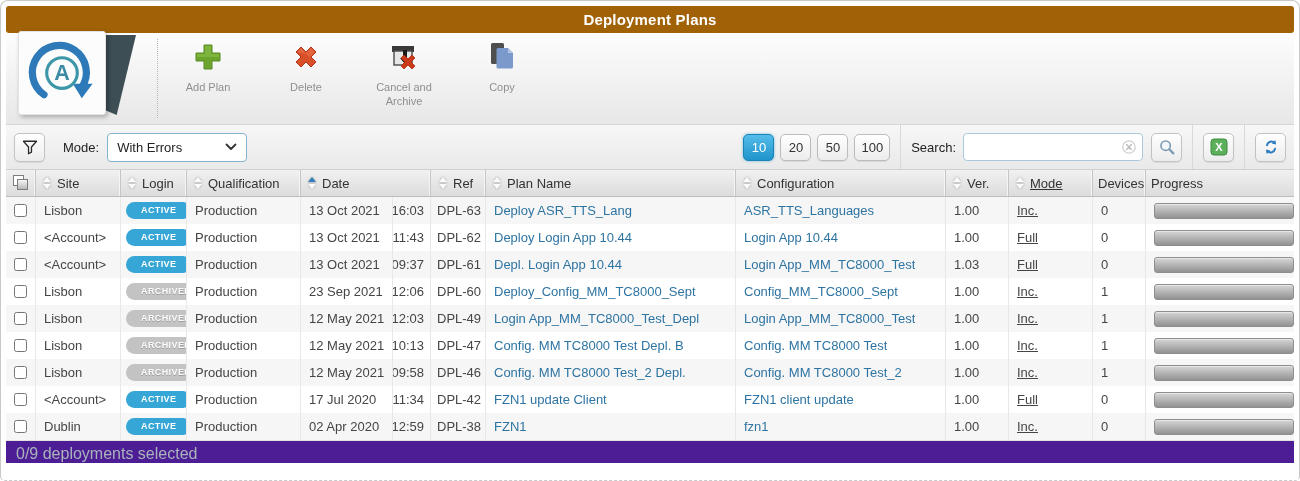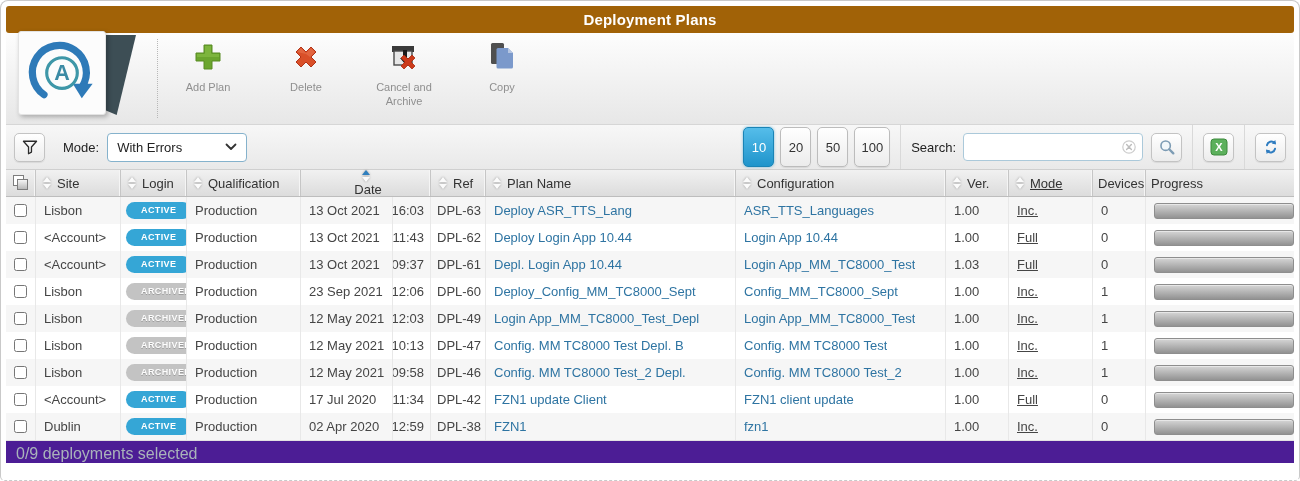--- a/index.html
+++ b/index.html
@@ -61,21 +61,21 @@
   .select {
     width:140px; height:29px; background:#fff;
     border:1px solid #85b2cc; border-radius:4px;
     display:flex; align-items:center; justify-content:space-between;
     padding:0 9px; font-size:13px; color:#222; cursor:pointer;
   }
   .spacer { flex:1; }
   .vsep { width:1px; height:44px; background:#d9d9d9; margin:0 10px; }
   .pg-group { display:flex; gap:6px; }
   .pg-btn {
-    min-width:31px; height:40px; padding:0 6px;
+    min-width:31px; height:27px; padding:0 6px;
     background:linear-gradient(#ffffff,#ececec);
     border:1px solid #bcbcbc; border-radius:5px;
     font-size:13px; color:#333; display:flex; align-items:center; justify-content:center;
     cursor:pointer; box-shadow:0 1px 1px rgba(0,0,0,.08);
   }
   .pg-btn.active {
     background:linear-gradient(#55bdea,#1f94cb);
     border-color:#1984b6; color:#fff;
     box-shadow:0 0 3px rgba(40,150,200,.6);
   }
@@ -109,21 +109,21 @@
 
   .row { display:flex; height:27px; align-items:stretch; font-size:13px; color:#454545; background:#fff;justify-content:flex-end; }
   .row:nth-child(odd) { background:#f6f6f6; }
   .cell { display:flex; align-items:center; padding-left:8px; border-right:1px solid #e8e8e8; overflow:hidden; white-space:nowrap; }
   .cell:last-child { border-right:none; }
 
   .c-check { width:30px; justify-content:center; padding-left:0; }
   .c-site { width:85px; }
   .c-status { width:66px; padding-left:5px; }
   .c-qual { width:114px; }
-  .c-datetime { width:130px;flex-direction:column; }
+  .c-datetime { width:130px; }
   .c-date { width:92px; }
   .c-time { width:38px; justify-content:flex-end; padding-right:6px; padding-left:2px; }
   .c-ref { width:55px; padding-left:6px; }
   .c-plan { width:250px; }
   .c-config { width:210px; }
   .c-ver { width:63px; }
   .c-mode { width:84px;text-decoration:underline; }
   .c-dev { width:53px; }
   .c-prog { flex:1; }
 

